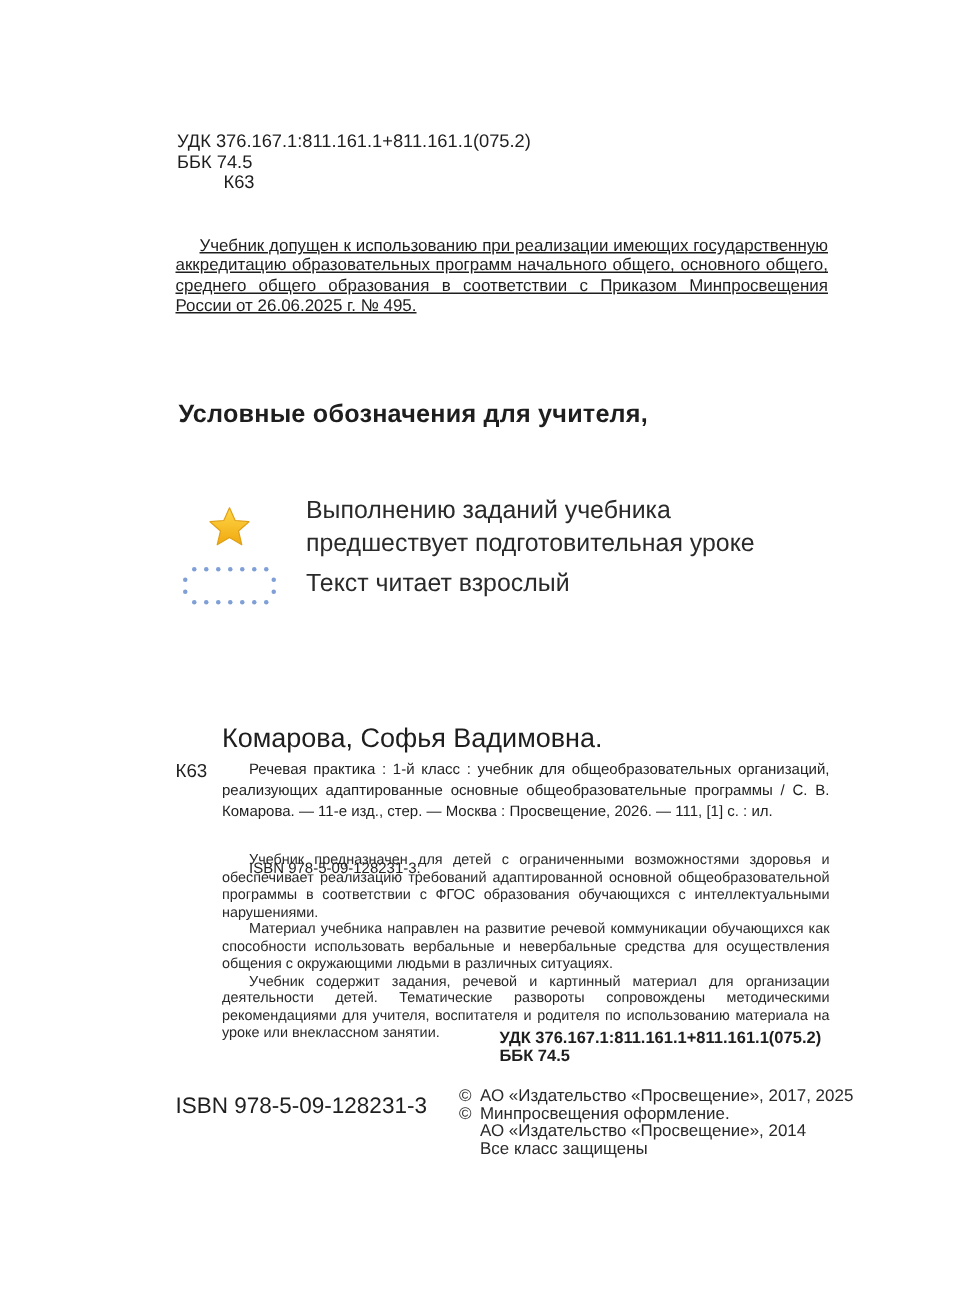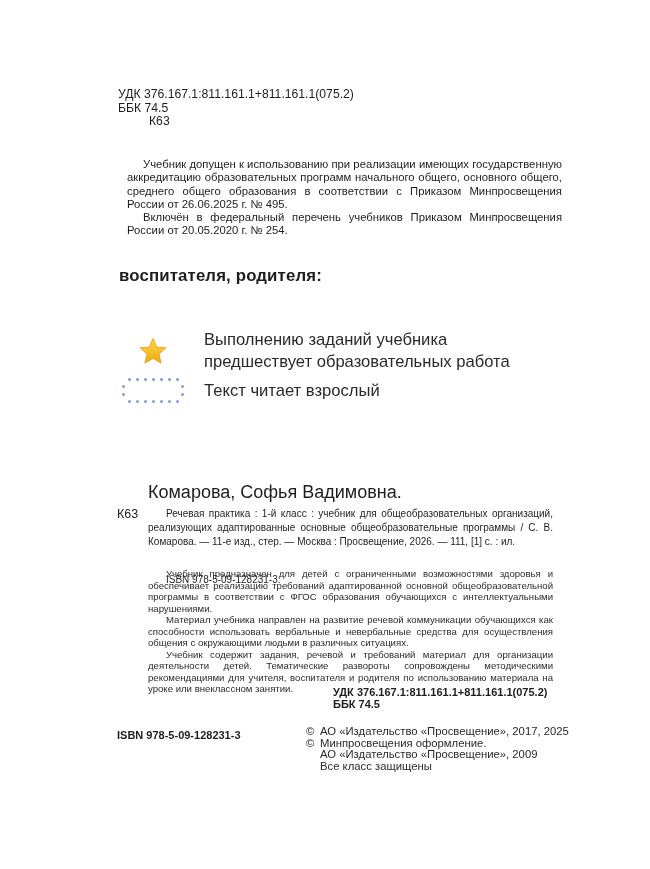--- a/index.html
+++ b/index.html
@@ -1,76 +1,75 @@
 <!DOCTYPE html>
 <html><head>
 <meta charset="utf-8">
 <style>
   html, body { margin: 0; padding: 0; background: #ffffff; }
   body { width: 650px; height: 869px; position: relative; overflow: hidden;
          font-family: "Liberation Sans", "DejaVu Sans", sans-serif; color: #1e1e1e; }
   .abs { position: absolute; }
   .udk-top { left: 118px; top: 88px; font-size: 12.2px; line-height: 13.5px; }
   .udk-top .k63 { padding-left: 31px; }
-  .approval { left: 127px; top: 158px; width: 435px; font-size: 11.3px; line-height: 13.3px; text-align: justify; }
+  .approval { left: 117px; top: 158px; width: 435px; font-size: 11.3px; line-height: 13.3px; text-align: justify; text-decoration: underline; }
   .approval p { margin: 0; text-indent: 16px; }
   .legend-title { left: 119px; top: 266px; font-size: 16.8px; font-weight: bold; line-height: 20.5px; letter-spacing: 0.15px; }
-  .legend-row { left: 112px; display: flex; align-items: center; }
+  .legend-row { left: 112px; display: flex; }
   .legend-row1 { top: 329px; }
   .legend-row2 { top: 378px; }
   .legend-icon { width: 82px; display: flex; justify-content: center; align-items: center; }
   .legend-text { margin-left: 10px; font-size: 16.6px; line-height: 22px; color: #2a2a2a; }
   .dots-box { width: 64px; height: 26px; position: relative; }
   .dot { position: absolute; width: 3.2px; height: 3.2px; border-radius: 50%; background: #7f9fd6; }
   .author { left: 148px; top: 485px; font-size: 18px; font-weight: normal; line-height: 14px; }
   .k63-side { left: 117px; top: 507px; font-size: 12.5px; line-height: 14px; }
   .biblio { left: 148px; top: 507px; width: 405px; font-size: 10px; line-height: 13.9px; text-align: justify; }
   .biblio p { margin: 0; text-indent: 18px; }
   .isbn-line { text-indent: 18px; margin-top: 24px; }
   .abstract { left: 148px; top: 568px; width: 405px; font-size: 9.6px; line-height: 11.5px; text-align: justify; color: #2a2a2a; }
   .abstract p { margin: 0; text-indent: 18px; }
   .udk-bottom { left: 333px; top: 687px; font-size: 11px; font-weight: bold; line-height: 11.5px; }
-  .isbn-bottom { left: 117px; top: 729px; font-size: 11px; font-weight: bold; }
+  .isbn-bottom { left: 117px; top: 729px; font-size: 15px; font-weight: normal; }
   .copyright { left: 306px; top: 726px; font-size: 11.3px; line-height: 11.6px; color: #2a2a2a; }
   .copyright .row { display: flex; }
   .copyright .sym { width: 14px; }
 </style>
 </head>
 <body>
 
 <div class="abs udk-top">
   <div>УДК 376.167.1:811.161.1+811.161.1(075.2)</div>
   <div>ББК 74.5</div>
   <div class="k63">К63</div>
 </div>
 
 <div class="abs approval">
   <p>Учебник допущен к использованию при реализации имеющих государственную аккредитацию образовательных программ начального общего, основного общего, среднего общего образования в соответствии с Приказом Минпросвещения России от 26.06.2025 г. № 495.</p>
-  <p>Включён в федеральный перечень учебников Приказом Минпросвещения России от 20.05.2020 г. № 254.</p>
 </div>
 
 <div class="abs legend-title">
-  <div>воспитателя, родителя:</div>
+  <div>Условные обозначения для учителя,</div>
 </div>
 
 <div class="abs legend-row legend-row1">
   <div class="legend-icon">
     <svg width="30" height="28" viewBox="0 0 30 28">
       <defs>
         <linearGradient id="sg" x1="0" y1="0" x2="0" y2="1">
           <stop offset="0" stop-color="#ffd84a"></stop>
           <stop offset="1" stop-color="#f0a80e"></stop>
         </linearGradient>
       </defs>
       <polygon points="15,1.5 18.8,10 28,10.8 21,17 23.2,26.2 15,21.4 6.8,26.2 9,17 2,10.8 11.2,10" fill="url(#sg)" stroke="#e0a016" stroke-width="0.8" stroke-linejoin="round"></polygon>
     </svg>
   </div>
   <div class="legend-text">
     <div>Выполнению заданий учебника</div>
-    <div>предшествует образовательных работа</div>
+    <div>предшествует подготовительная уроке</div>
   </div>
 </div>
 
 <div class="abs legend-row legend-row2">
   <div class="legend-icon">
     <div class="dots-box">
       <span class="dot" style="left:7px;top:0"></span>
       <span class="dot" style="left:15px;top:0"></span>
       <span class="dot" style="left:23px;top:0"></span>
       <span class="dot" style="left:31px;top:0"></span>
@@ -97,40 +96,40 @@
 <div class="abs k63-side">К63</div>
 
 <div class="abs biblio">
   <p>Речевая практика : 1-й класс : учебник для общеобразовательных организаций, реализующих адаптированные основные общеобразовательные программы / С. В. Комарова. — 11-е изд., стер. — Москва : Просвещение, 2026. — 111, [1] с. : ил.</p>
   <div class="isbn-line">ISBN 978-5-09-128231-3.</div>
 </div>
 
 <div class="abs abstract">
   <p>Учебник предназначен для детей с ограниченными возможностями здоровья и обеспечивает реализацию требований адаптированной основной общеобразовательной программы в соответствии с ФГОС образования обучающихся с интеллектуальными нарушениями.</p>
   <p>Материал учебника направлен на развитие речевой коммуникации обучающихся как способности использовать вербальные и невербальные средства для осуществления общения с окружающими людьми в различных ситуациях.</p>
-  <p>Учебник содержит задания, речевой и требований материал для организации деятельности детей. Тематические развороты сопровождены методическими рекомендациями для учителя, воспитателя и родителя по использованию материала на уроке или внеклассном занятии.</p>
+  <p>Учебник содержит задания, речевой и картинный материал для организации деятельности детей. Тематические развороты сопровождены методическими рекомендациями для учителя, воспитателя и родителя по использованию материала на уроке или внеклассном занятии.</p>
 </div>
 
 <div class="abs udk-bottom">
   <div>УДК 376.167.1:811.161.1+811.161.1(075.2)</div>
   <div>ББК 74.5</div>
 </div>
 
 <div class="abs isbn-bottom">ISBN 978-5-09-128231-3</div>
 
 <div class="abs copyright">
   <div class="row">
     <span class="sym">©</span>
     <span>АО «Издательство «Просвещение», 2017, 2025</span>
   </div>
   <div class="row">
     <span class="sym">©</span>
     <span>Минпросвещения оформление.</span>
   </div>
   <div class="row">
     <span class="sym"></span>
-    <span>АО «Издательство «Просвещение», 2009</span>
+    <span>АО «Издательство «Просвещение», 2014</span>
   </div>
   <div class="row">
     <span class="sym"></span>
     <span>Все класс защищены</span>
   </div>
 </div>
 
 </body></html>

